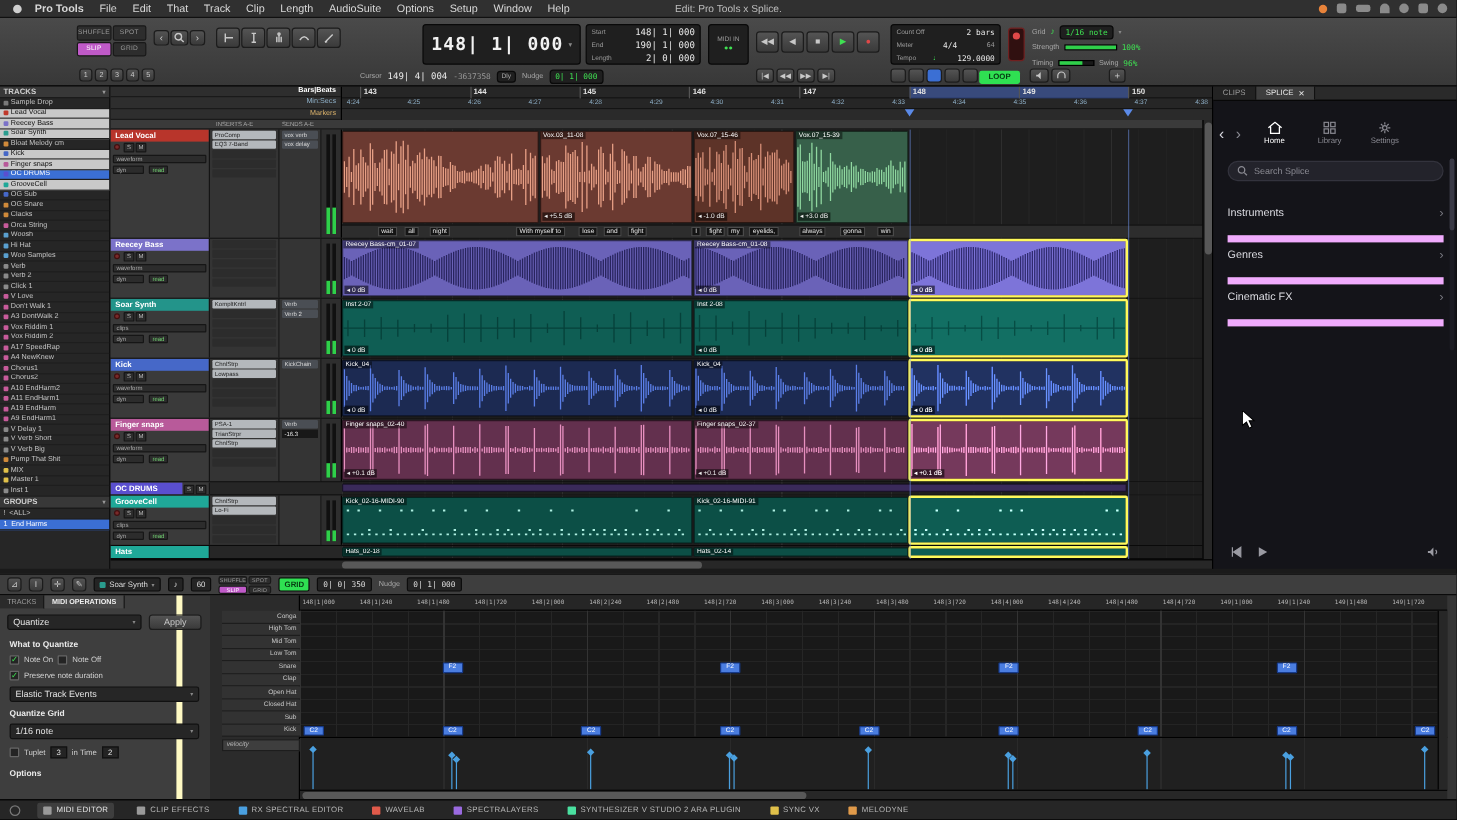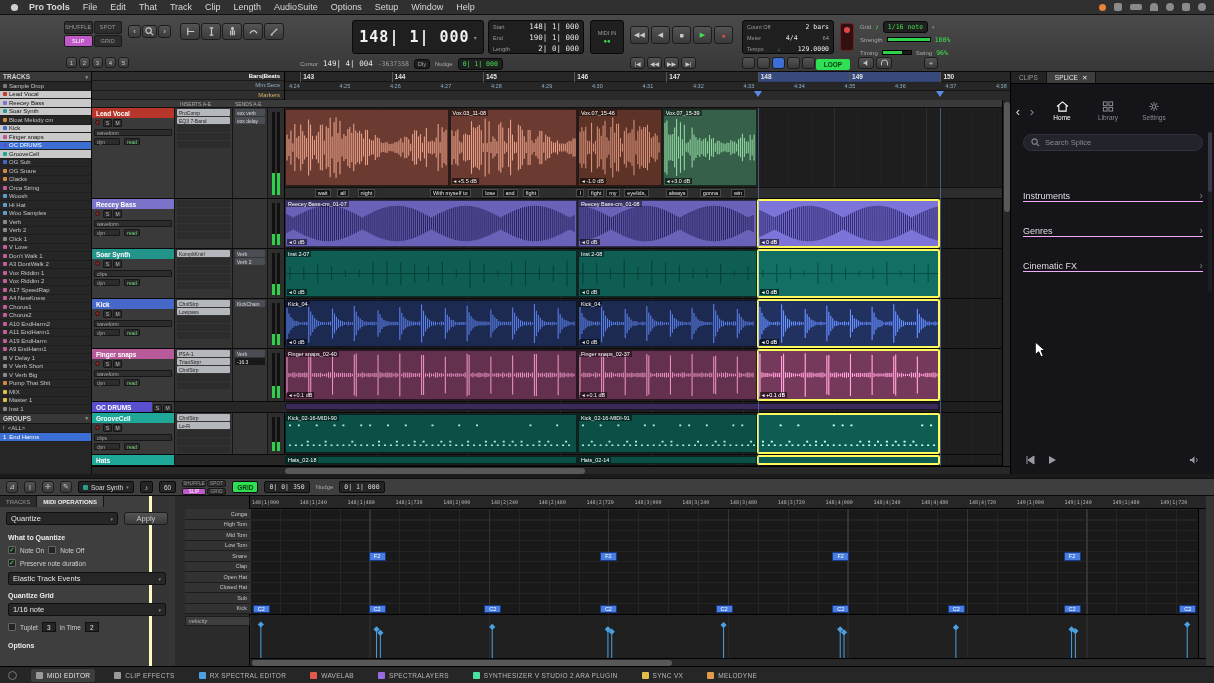--- a/index.html
+++ b/index.html
@@ -113,22 +113,22 @@
   .sp-tab{display:flex;align-items:center;gap:4px;padding:0 8px;font-size:6.5px;color:#999;background:#232323;border-right:1px solid #111}
   .sp-tab.active{background:#3e3e3e;color:#e8e8e8}
   #sp-nav{position:absolute;top:22px;left:0;width:100%;height:34px;display:flex;align-items:center}
   .sp-arrow{font-size:13px;color:#8a8a92;width:14px;text-align:center}
   .sp-navitem{display:flex;flex-direction:column;align-items:center;gap:2px;width:46px;color:#8a8a92;font-size:6.5px}
   .sp-navitem.active{color:#fff}
   #sp-search{position:absolute;top:62px;left:12px;width:180px;height:17px;background:#23232b;border:1px solid #33333d;
              border-radius:9px;display:flex;align-items:center;padding:0 7px;gap:5px}
   #sp-search input{background:transparent;border:none;outline:none;color:#bfbfc8;font-size:7.5px;width:140px;font-family:"Liberation Sans",sans-serif}
   #sp-search input::placeholder{color:#8a8a92}
-  .sp-cat{position:absolute;left:12px;width:180px;height:30px;display:flex;align-items:flex-end;justify-content:space-between;
-          border-bottom:1px solid #f0abfc;color:#dcdce2;font-size:9px}
+  .sp-cat{position:absolute;left:12px;width:180px;height:30px;display:flex;align-items:flex-start;justify-content:space-between;
+          border-bottom:6px solid #f0abfc;color:#dcdce2;font-size:9px}
   .sp-chev{color:#76767e;font-size:11px}
   #sp-card{position:absolute;top:248px;left:12px;width:180px;height:110px;border:1.5px solid #6a5acd;border-radius:10px;
            background:radial-gradient(ellipse at 50% 30%,#262040,#15121e 75%);
            display:flex;flex-direction:column;align-items:center;justify-content:center;gap:5px}
   #sp-card-title{font-size:9.5px;color:#fff;font-weight:bold}
   #sp-card-sub{font-size:7.5px;color:#9a9aa5}
   #sp-bottom{position:absolute;bottom:6px;left:0;width:100%;height:16px;display:flex;align-items:center;padding:0 14px;gap:12px}
   #sp-scroll{position:absolute;right:2px;top:60px;width:4px;height:160px;background:#1d1d24;border-radius:2px}
   #sp-sthumb{position:absolute;top:0;left:0;width:4px;height:60px;background:#3a3a46;border-radius:2px}
   #cursor-arrow{position:absolute;top:270px;left:24px;z-index:99}
@@ -136,21 +136,21 @@
   
   #mini-toolbar{position:absolute;top:478px;left:0;width:1214px;height:18px;background:#3e3e3e;
                 border-top:1px solid #101010;border-bottom:1px solid #0a0a0a;display:flex;align-items:center;gap:6px;padding:0 6px;z-index:30}
   .mtb-ic{width:12px;height:12px;font-size:7px}
   .mtb-chip{height:12px;background:#242424;border:1px solid #0c0c0c;border-radius:2px;display:flex;align-items:center;
             gap:3px;padding:0 4px;font-size:6.5px;color:#ddd}
   .mini-mode{font-size:4.5px}
 
   
   #midi{position:absolute;top:496px;left:0;width:1214px;height:170px;background:#353535}
-  #mo-panel{position:absolute;left:0;top:0;width:152px;height:170px;background:#3e3e3e;border-right:3px solid #fef9c3}
+  #mo-panel{position:absolute;left:0;top:0;width:152px;height:170px;background:#3e3e3e;border-right:5px solid #fef9c3}
   #mo-tabs{height:11px;display:flex}
   .mo-tab{display:flex;align-items:center;padding:0 6px;font-size:6px;color:#9a9a9a;background:#2b2b2b;border-right:1px solid #141414}
   .mo-tab.active{background:#4a4a4a;color:#eee;font-weight:bold}
   .mo-drop{background:#262626;border:1px solid #111;border-radius:2px;color:#e4e4e4;font-size:7.5px;
            display:flex;align-items:center;justify-content:space-between;padding:0 4px}
   .mo-head{font-size:7px;font-weight:bold;color:#eaeaea}
   .mo-row{display:flex;align-items:center;gap:4px;font-size:6.5px;color:#d0d0d0}
   .cbx{width:8px;height:8px;background:#242424;border:1px solid #666;border-radius:1px;display:flex;
        align-items:center;justify-content:center;font-size:7px;color:#3fe052;flex:none}
   .mo-field{width:14px;height:10px;background:#242424;border:1px solid #111;color:#e4e4e4;font-size:6.5px;
@@ -198,20 +198,21 @@
         <div class="menu-item">That</div>
         <div class="menu-item">Track</div>
         <div class="menu-item">Clip</div>
         <div class="menu-item">Length</div>
         <div class="menu-item">AudioSuite</div>
         <div class="menu-item">Options</div>
         <div class="menu-item">Setup</div>
         <div class="menu-item">Window</div>
         <div class="menu-item">Help</div>
       </div>
+    <div id="menu-title">Edit: Pro Tools x Splice.</div>
     <div id="menu-right">
       <div class="mr-dot"></div>
       <div class="mr-ic"></div>
       <div class="mr-ic" style="width:12px;height:6px"></div>
       <div class="mr-ic" style="border-radius:50% 50% 0 0"></div>
       <div class="mr-ic" style="border-radius:50%"></div>
       <div class="mr-ic"></div>
       <div class="mr-ic" style="border-radius:50%"></div>
     </div>
   </div>

